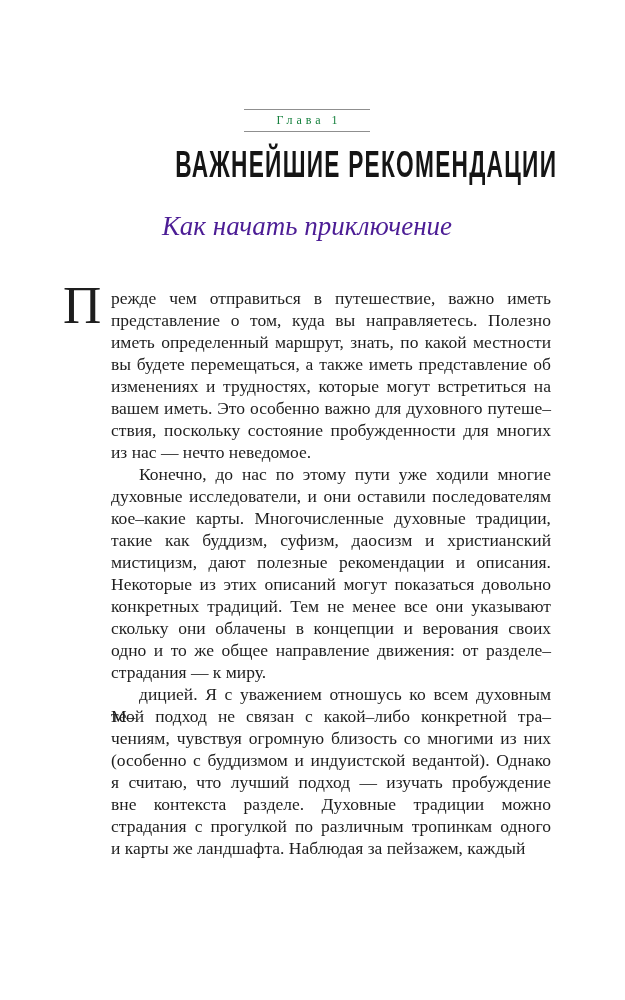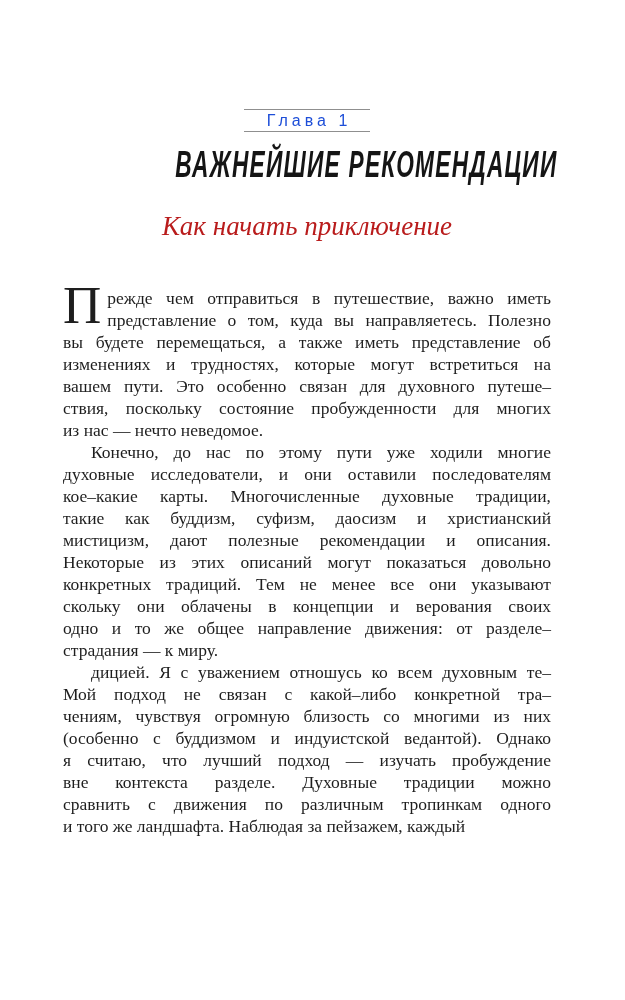--- a/index.html
+++ b/index.html
@@ -19,70 +19,70 @@
   
   .chapter-head {
     width: 126px;
     margin: 109px auto 0 auto;
     border-top: 1px solid #8f8f8f;
     border-bottom: 1px solid #8f8f8f;
     text-align: center;
   }
   .chapter-label {
     display: inline-block;
-    font-family: Liberation Sans, sans-serif;
-    font-size: 16px;
+    font-family: Liberation Serif, serif;
+    font-size: 12px;
     line-height: 21px;
     letter-spacing: 4px;
     padding-left: 4px; 
-    color: #1d4ed8;
+    color: #15803d;
     white-space: nowrap;
   }
   
   .title {
     margin: 13px 0 0 0;
     height: 40px;
     line-height: 40px;
     text-align: center;
     font-weight: normal;
-    font-style: italic;
   }
   .title-inner {
     display: inline-block;
     font-family: "Liberation Sans", "DejaVu Sans", sans-serif;
     font-weight: 700;
     font-size: 36px;
     letter-spacing: 2px;
     color: #151515;
     white-space: nowrap;
     transform: scaleX(0.63);
     transform-origin: 50% 50%;
   }
   
   .subtitle {
     margin-top: 24px;
     font-style: italic;
     font-size: 27px;
     line-height: 34px;
     text-align: center;
-    color: #b91c1c;
+    color: #4c1d95;
   }
   
   .body-text {
     margin-top: 44px;
     font-size: 17.5px;
     line-height: 22px;
     color: #1e1e1e;
   }
   .para { margin: 0; }
   .line {
     text-align: justify;
     text-align-last: justify;
     height: 22px;
     white-space: normal;
+    margin-left: 48px;
   }
   .line.last { text-align-last: left; }
   .para.indent .line:first-child { text-indent: 28px; }
   .drop-cap {
     float: left;
     height: 44px;
     font-size: 53px;
     line-height: 37px;
     margin-right: 6px;
     color: #1e1e1e;
@@ -102,23 +102,24 @@
       <span class="title-inner">ВАЖНЕЙШИЕ РЕКОМЕНДАЦИИ</span>
     </h1>
 
     <div class="subtitle">Как начать приключение</div>
 
     <div class="body-text">
         <div class="para">
           <span class="drop-cap">П</span>
           <div class="line">режде чем отправиться в путешествие, важно иметь</div>
           <div class="line">представление о том, куда вы направляетесь. Полезно</div>
+          <div class="line">иметь определенный маршрут, знать, по какой местности</div>
           <div class="line">вы будете перемещаться, а также иметь представление об</div>
           <div class="line">изменениях и трудностях, которые могут встретиться на</div>
-          <div class="line">вашем пути. Это особенно связан для духовного путеше–</div>
+          <div class="line">вашем иметь. Это особенно важно для духовного путеше–</div>
           <div class="line">ствия, поскольку состояние пробужденности для многих</div>
           <div class="line last">из нас — нечто неведомое.</div>
         </div>
         <div class="para indent">
           <div class="line">Конечно, до нас по этому пути уже ходили многие</div>
           <div class="line">духовные исследователи, и они оставили последователям</div>
           <div class="line">кое–какие карты. Многочисленные духовные традиции,</div>
           <div class="line">такие как буддизм, суфизм, даосизм и христианский</div>
           <div class="line">мистицизм, дают полезные рекомендации и описания.</div>
           <div class="line">Некоторые из этих описаний могут показаться довольно</div>
@@ -127,19 +128,19 @@
           <div class="line">одно и то же общее направление движения: от разделе–</div>
           <div class="line last">страдания — к миру.</div>
         </div>
         <div class="para indent">
           <div class="line">дицией. Я с уважением отношусь ко всем духовным те–</div>
           <div class="line">Мой подход не связан с какой–либо конкретной тра–</div>
           <div class="line">чениям, чувствуя огромную близость со многими из них</div>
           <div class="line">(особенно с буддизмом и индуистской ведантой). Однако</div>
           <div class="line">я считаю, что лучший подход — изучать пробуждение</div>
           <div class="line">вне контекста разделе. Духовные традиции можно</div>
-          <div class="line">сравнить с движения по различным тропинкам одного</div>
-          <div class="line last">и того же ландшафта. Наблюдая за пейзажем, каждый</div>
+          <div class="line">страдания с прогулкой по различным тропинкам одного</div>
+          <div class="line last">и карты же ландшафта. Наблюдая за пейзажем, каждый</div>
         </div>
       </div>
 
   </div>
 </div>
 
 </body></html>

